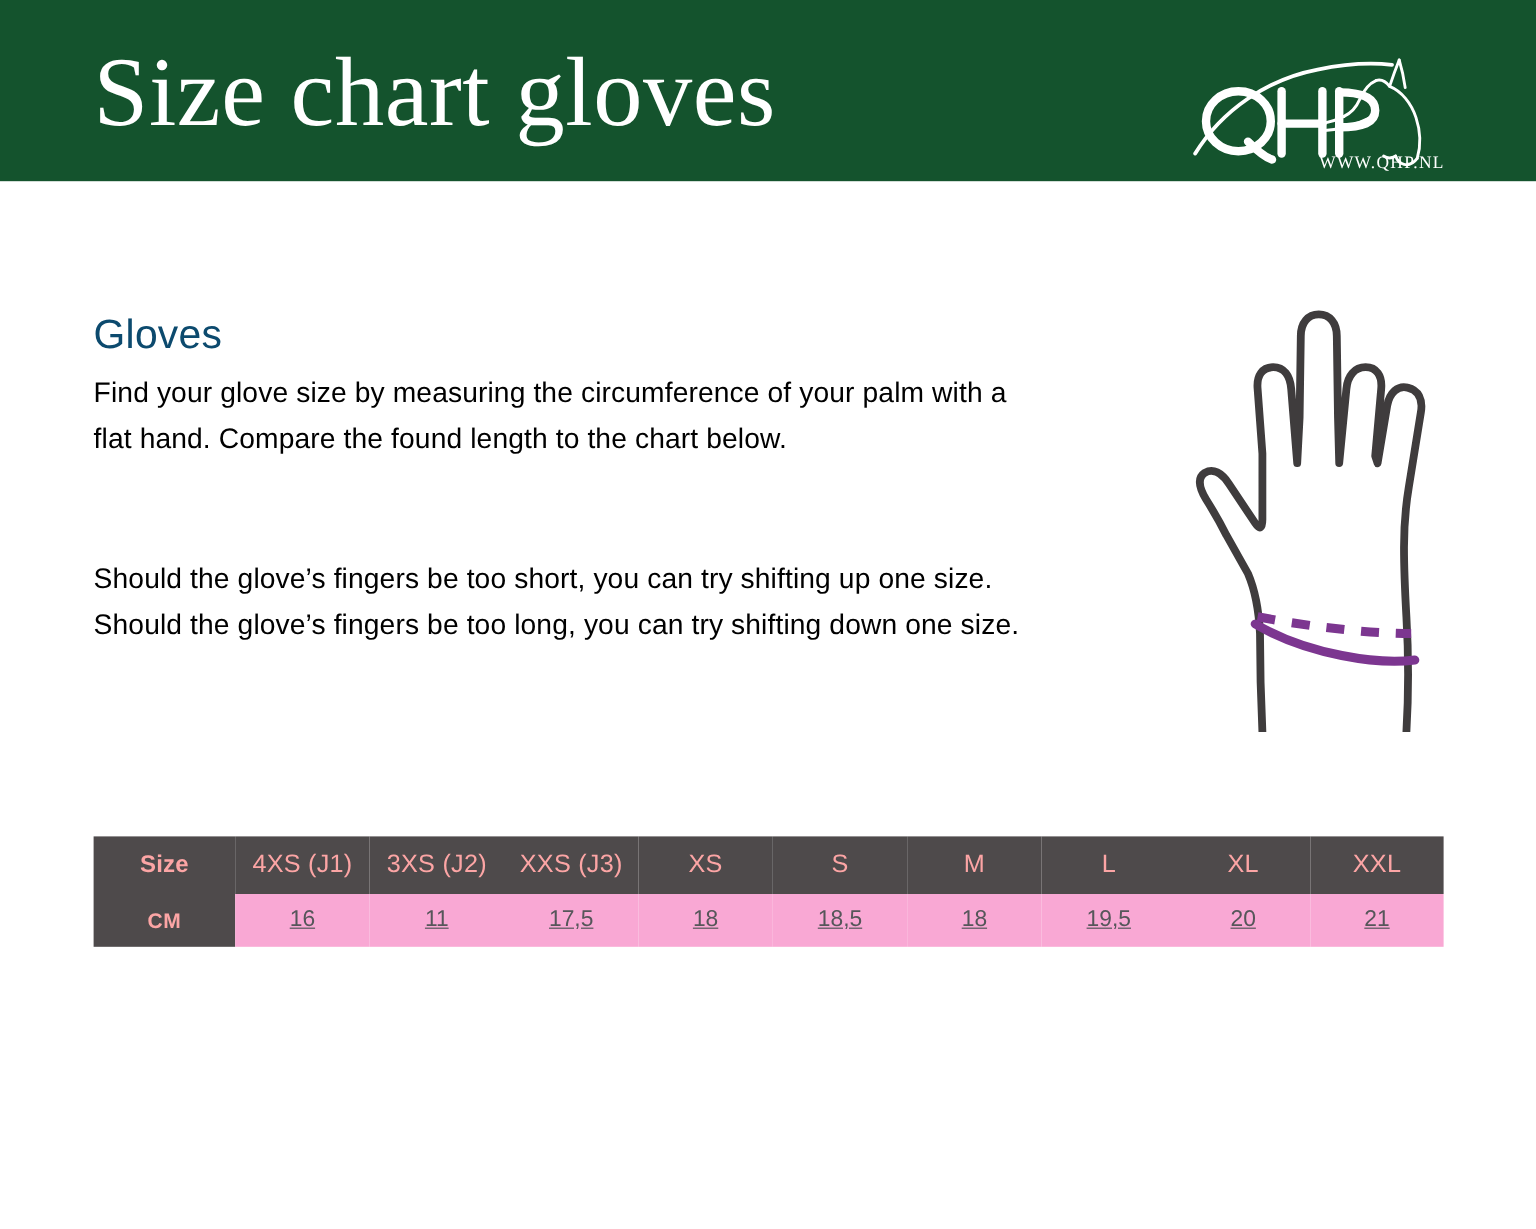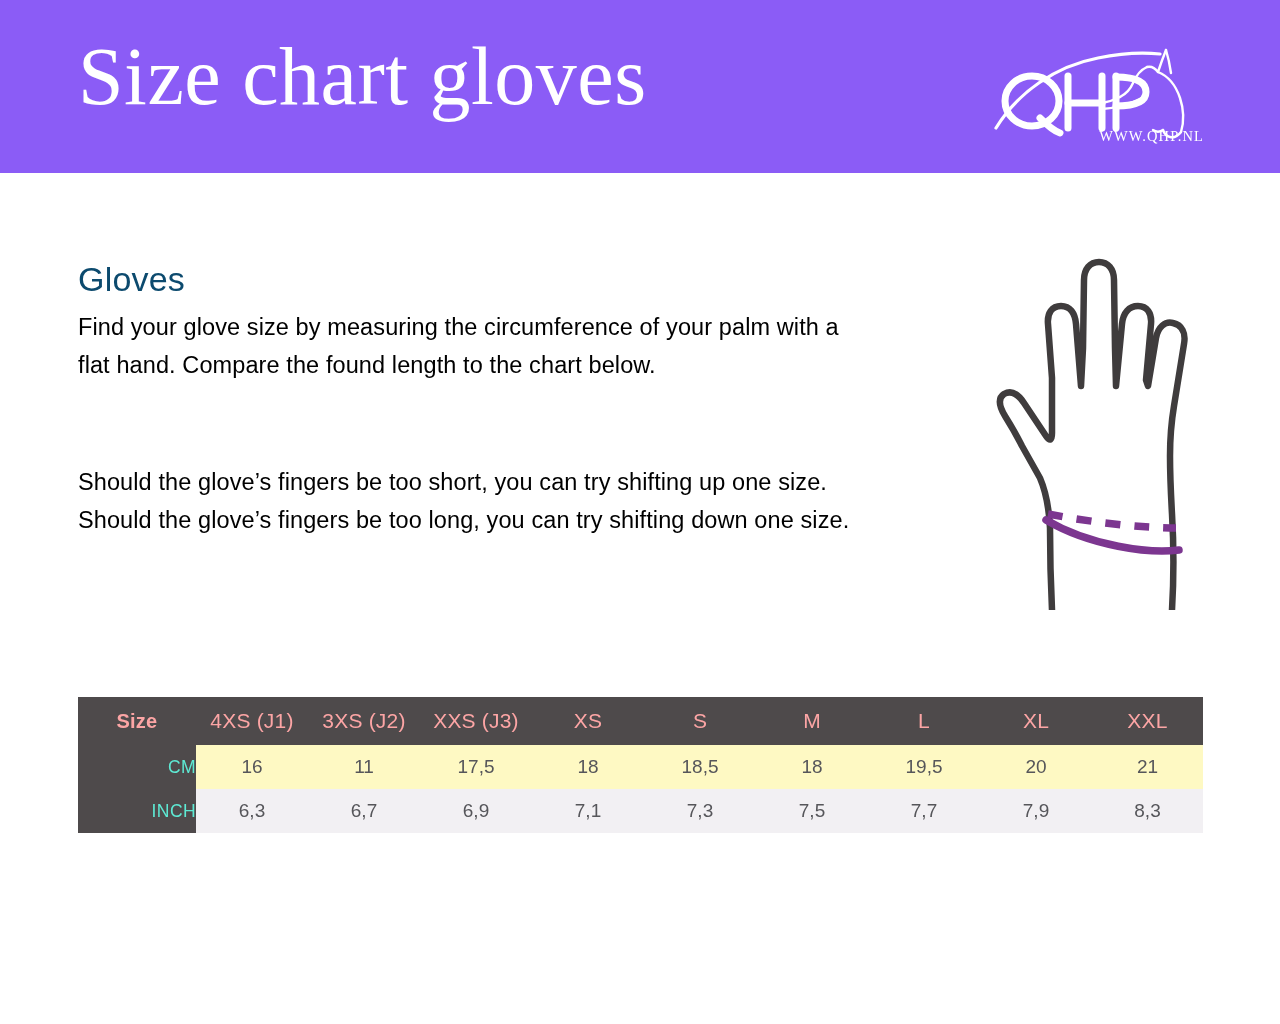--- a/index.html
+++ b/index.html
@@ -15,22 +15,22 @@
     font-family: "Liberation Sans", sans-serif;
     -webkit-font-smoothing: antialiased;
   }
 
   
   .header-bar {
     position: absolute;
     left: 0;
     top: 0;
     width: 1280px;
-    height: 173px;
-    background: #8b5cf6;
+    height: 151px;
+    background: #14532d;
   }
   .header-title {
     position: absolute;
     left: 78px;
     top: 33px;
     font-family: "Liberation Serif", "DejaVu Serif", serif;
     font-size: 82px;
     line-height: 1.08;
     font-weight: 400;
     color: #ffffff;
@@ -122,35 +122,35 @@
     text-align: center;
     letter-spacing: 0.2px;
     vertical-align: middle;
   }
   .hcell.label-head {
     font-weight: bold;
     font-size: 20px;
   }
   .lcell {
     background: #4e4a4b;
-    color: #5eead4;
+    color: #fca5a5;
     font-size: 17.5px;
-    font-weight: 400;
-    text-align: right;
+    font-weight: 700;
+    text-align: center;
     letter-spacing: 0.4px;
     vertical-align: middle;
   }
   .vcell {
     font-size: 19px;
     color: #56565a;
     text-align: center;
     vertical-align: middle;
     font-weight: 400;
   }
-  .row-cm .vcell { background: #fef9c3; }
+  .row-cm .vcell { background: #f9a8d4; text-decoration: underline; }
   .row-inch .vcell { background: #f2f0f3; }
 </style>
 </head>
 <body>
 
 <div class="header-bar">
   <div class="header-title">Size chart gloves</div>
 
   <div class="logo-wrap">
     <svg class="logo-svg" viewBox="0 0 216 110" aria-hidden="true">
@@ -265,26 +265,14 @@
       <td class="vcell">16</td>
       <td class="vcell">11</td>
       <td class="vcell">17,5</td>
       <td class="vcell">18</td>
       <td class="vcell">18,5</td>
       <td class="vcell">18</td>
       <td class="vcell">19,5</td>
       <td class="vcell">20</td>
       <td class="vcell">21</td>
     </tr>
-    <tr class="row-inch">
-      <td class="lcell">INCH</td>
-      <td class="vcell">6,3</td>
-      <td class="vcell">6,7</td>
-      <td class="vcell">6,9</td>
-      <td class="vcell">7,1</td>
-      <td class="vcell">7,3</td>
-      <td class="vcell">7,5</td>
-      <td class="vcell">7,7</td>
-      <td class="vcell">7,9</td>
-      <td class="vcell">8,3</td>
-    </tr>
   </tbody>
 </table>
 
 </body></html>

